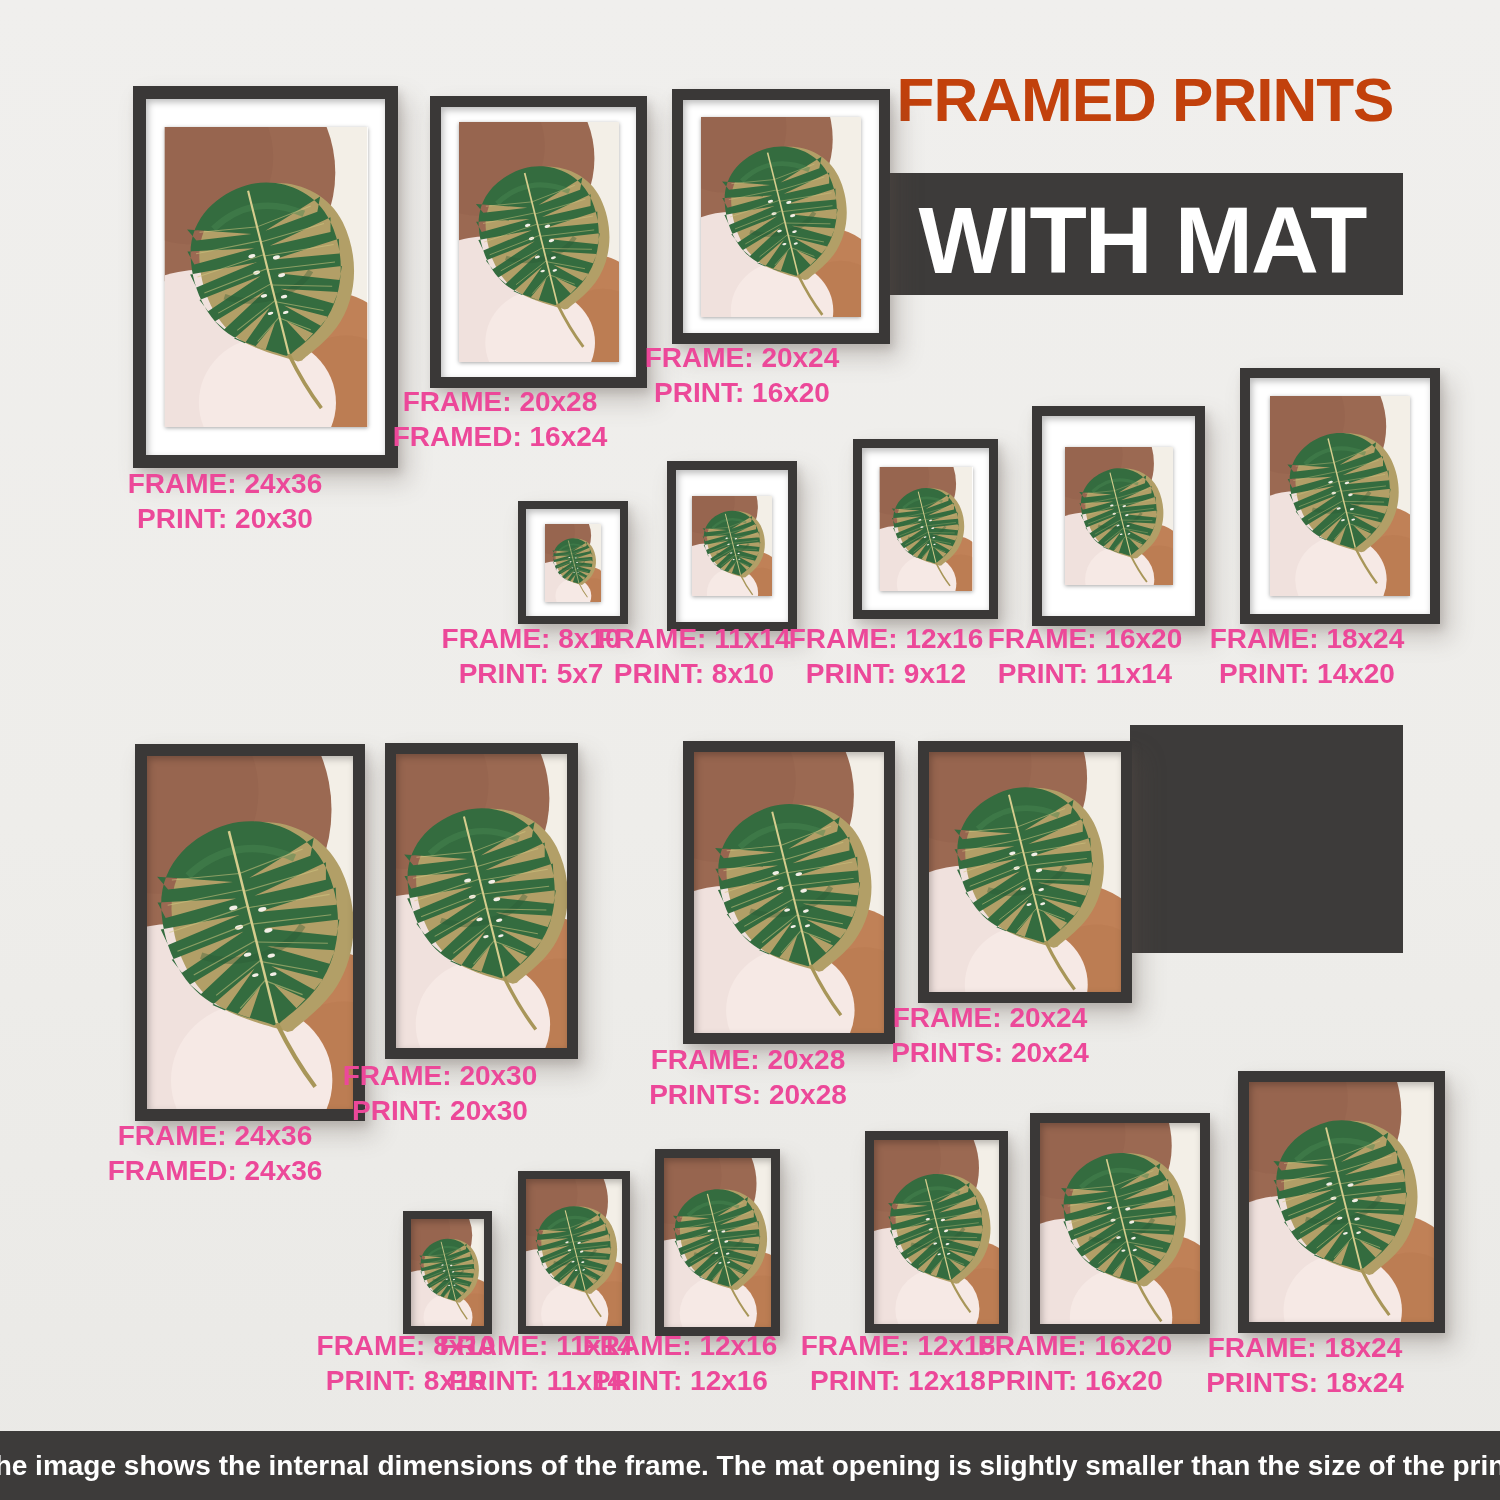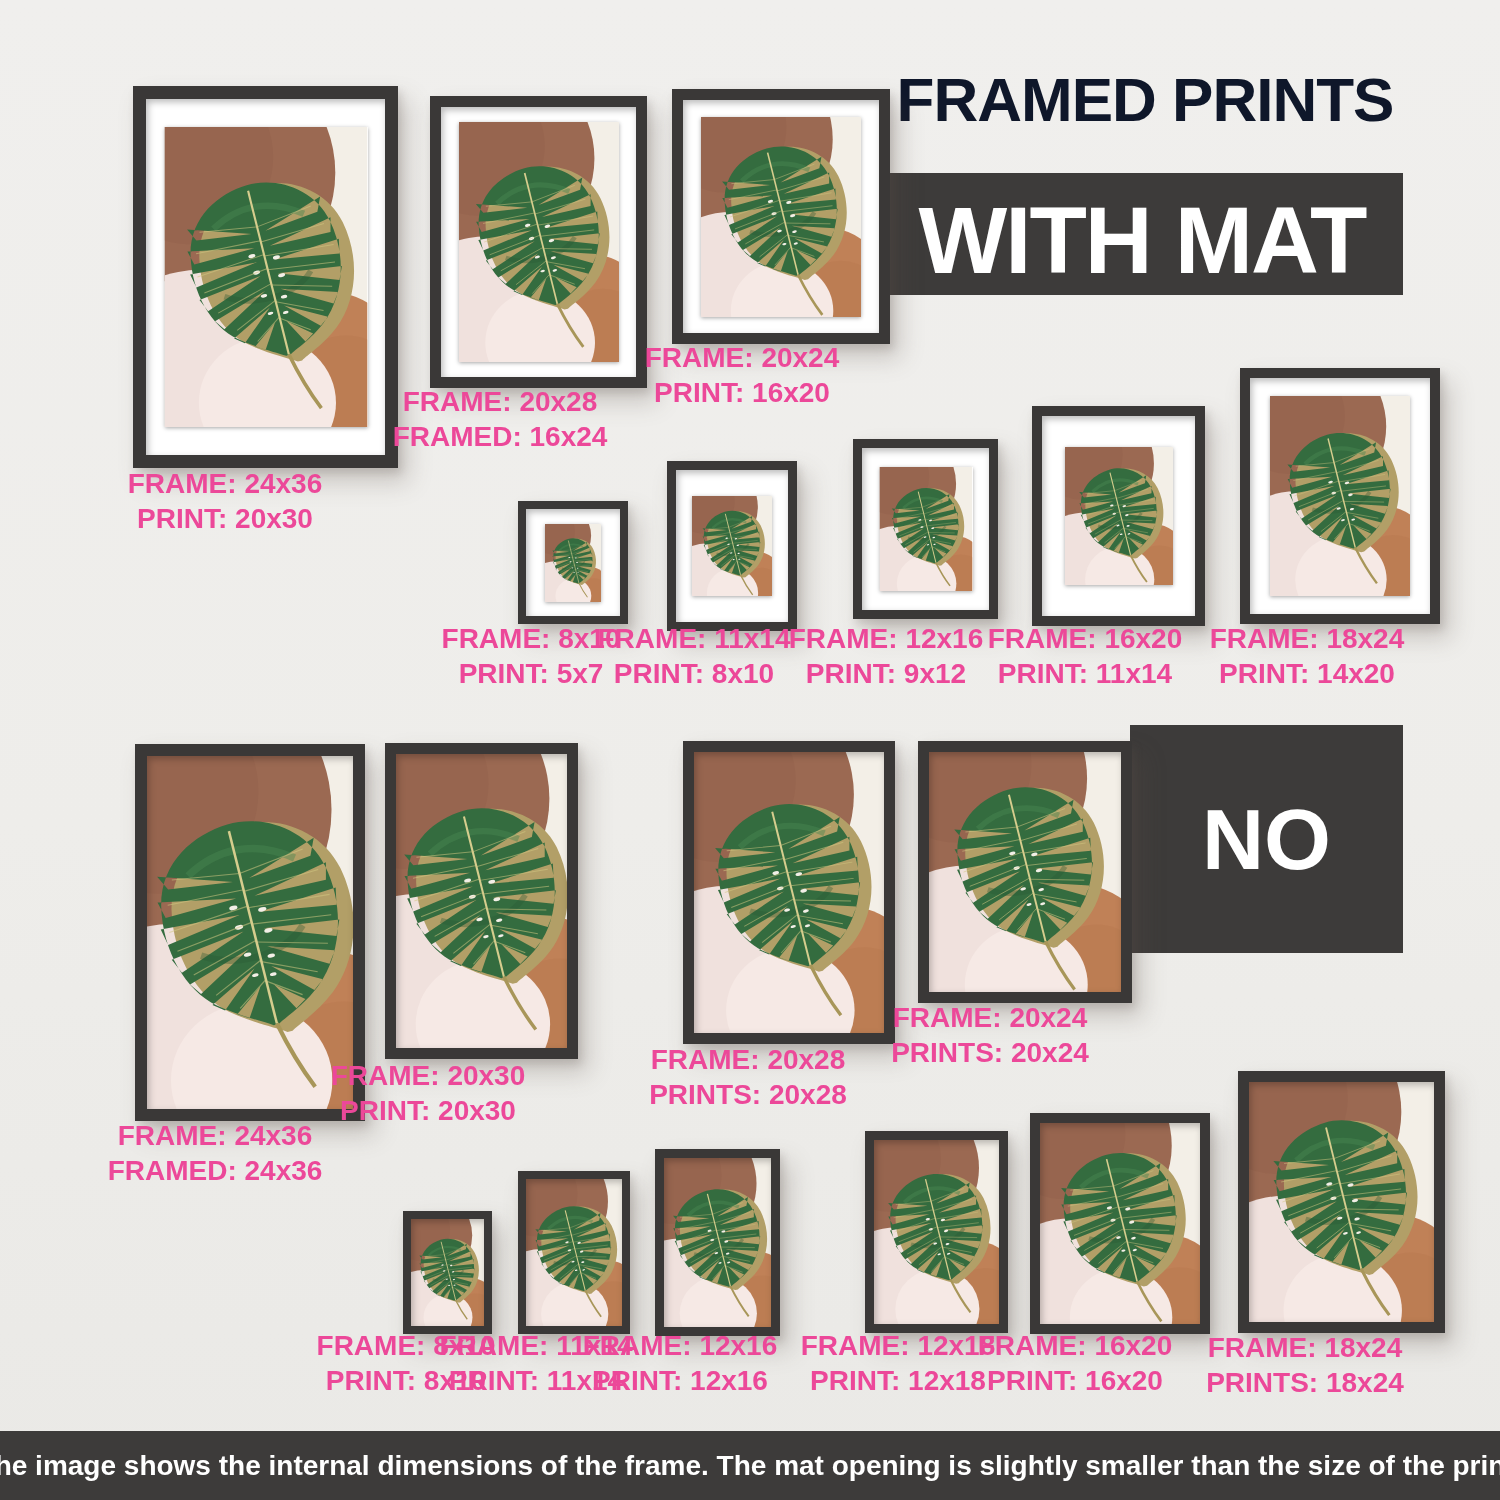--- a/index.html
+++ b/index.html
@@ -4,21 +4,21 @@
 <style>
   html,body{margin:0;padding:0}
   body{
     width:1500px;height:1500px;position:relative;overflow:hidden;
     background:linear-gradient(180deg,#f0efed 0%,#eeedea 55%,#eae9e6 100%);
     font-family:"Liberation Sans", sans-serif;
   }
   
   .title{
     position:absolute;left:884px;top:64px;width:522px;
-    font-size:62px;font-weight:bold;letter-spacing:-1px;color:#0f172a;
+    font-size:62px;font-weight:bold;letter-spacing:-1px;color:#c2410c;
     text-align:center;white-space:nowrap;
   }
   .with-mat-block{
     position:absolute;left:881px;top:173px;width:522px;height:122px;
     background:#3d3b3a;display:flex;align-items:flex-end;justify-content:center;
   }
   .with-mat-block span{
     color:#ffffff;font-size:94px;font-weight:bold;letter-spacing:-2px;white-space:nowrap;
   }
   .no-mat-block{
@@ -65,21 +65,21 @@
   .nmI{left:990px;top:1097px;width:180px;height:221px;--bw:10px}
   .nmJ{left:1198px;top:1055px;width:207px;height:262px;--bw:11px}
   
   .lbl{
     position:absolute;transform:translateX(-50%);text-align:center;
     font-size:28px;line-height:35px;font-weight:bold;color:#ec4899;white-space:nowrap;
   }
   .lwmA{left:225px;top:466px}  .lwmB{left:500px;top:384px}  .lwmC{left:742px;top:340px}
   .lwmD{left:531px;top:621px}  .lwmE{left:694px;top:621px}  .lwmF{left:886px;top:621px}
   .lwmG{left:1085px;top:621px} .lwmH{left:1307px;top:621px}
-  .lnmA{left:215px;top:1118px} .lnmB{left:428px;top:1058px} .lnmC{left:748px;top:1042px}
+  .lnmA{left:215px;top:1118px} .lnmB{left:440px;top:1058px} .lnmC{left:748px;top:1042px}
   .lnmD{left:990px;top:1000px} .lnmE{left:406px;top:1328px} .lnmF{left:536px;top:1328px}
   .lnmG{left:680px;top:1328px} .lnmH{left:898px;top:1328px} .lnmI{left:1075px;top:1328px}
   .lnmJ{left:1305px;top:1330px}
   
   .footer{
     position:absolute;left:0;top:1431px;width:1500px;height:69px;background:#3d3b3a;
     display:flex;align-items:center;justify-content:center;
   }
   .footer span{color:#ffffff;font-size:28px;font-weight:bold;white-space:nowrap}
   .defs-svg{position:absolute;width:0;height:0;overflow:hidden}
@@ -133,21 +133,20 @@
       <path d="M0,124 C6,152 14,180 26,208" stroke="#a89659" stroke-width="5" fill="none"></path>
     </g>
   </symbol>
 </svg>
 
 <div class="title">FRAMED PRINTS</div>
 <div class="with-mat-block">
   <span>WITH MAT</span>
 </div>
 <div class="no-mat-block">
-  <span>NO</span>
 </div>
 
 <figure class="frame wmA">
   <div class="mat">
       <div class="window">
     <svg class="art">
           <use href="#artwork" width="100%" height="100%"></use>
         </svg>
   </div>
     </div>

